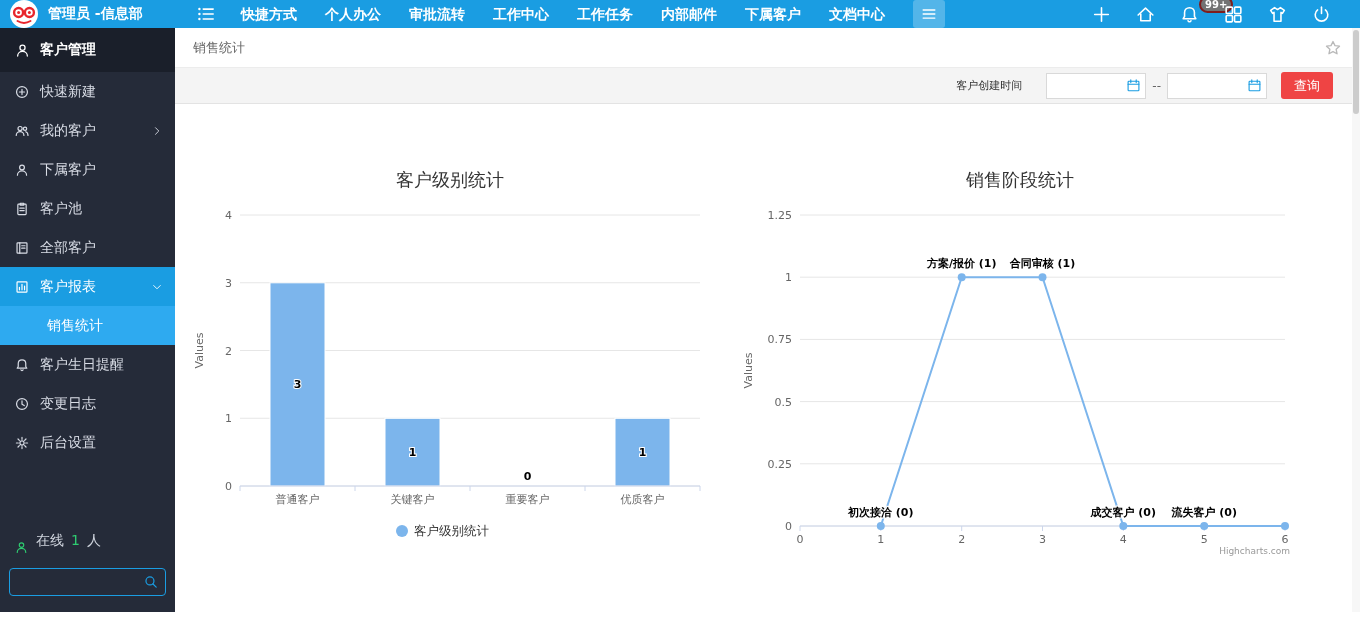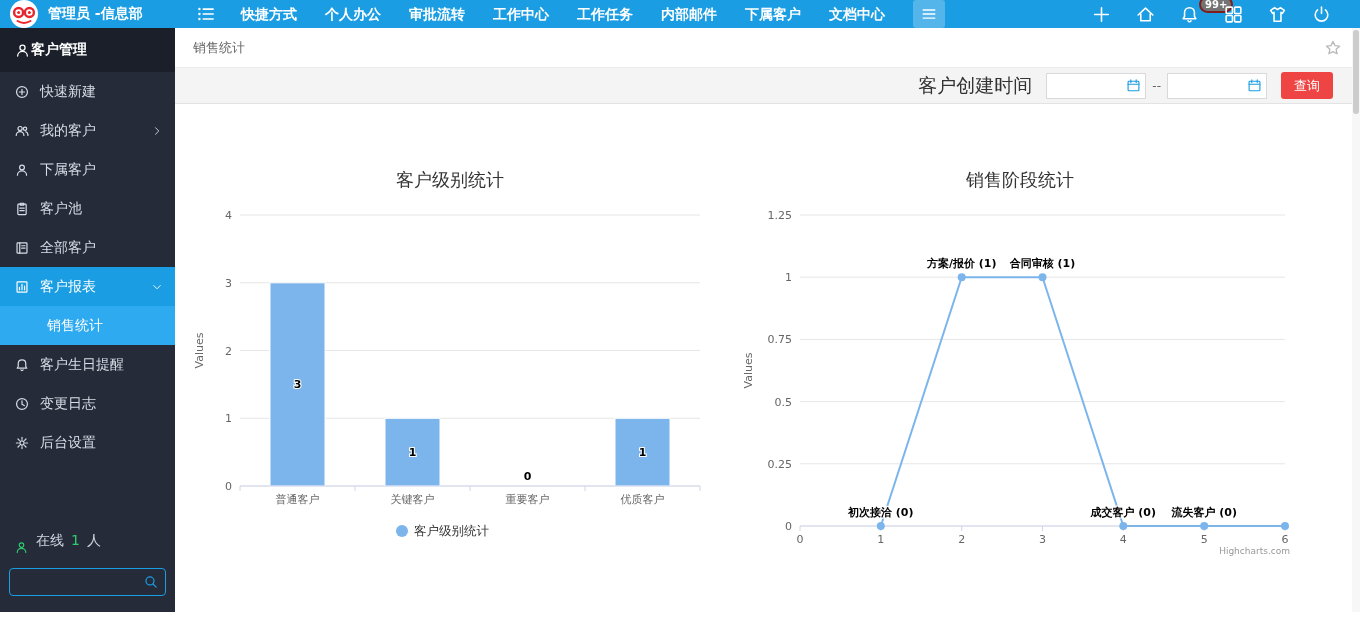--- a/index.html
+++ b/index.html
@@ -21,21 +21,21 @@
   .actions { margin-left:auto; display:flex; align-items:center; gap:23px; padding-right:28px; }
   .action { position:relative; cursor:pointer; display:flex; }
   .badge { position:absolute; top:-8px; left:20px; background:#737373; color:#fff; font-size:10px;
     font-weight:bold; border-radius:9px; padding:1px 4px; border:2px solid #7f1d1d; line-height:1.1; }
 
   
   .layout { display:flex; height:584px; }
 
   
   .sidebar { width:175px; flex:0 0 175px; background:#252b39; color:#d9dde6; display:flex; flex-direction:column; }
-  .side-header { height:44px; background:#1a1f2a; display:flex; align-items:center; gap:0;
+  .side-header { height:44px; background:#1a1f2a; display:flex; align-items:center; gap:9px;
     padding-left:14px; font-size:14px; font-weight:bold; color:#fff; cursor:pointer; }
   .side-item { height:39px; display:flex; align-items:center; gap:10px; padding-left:14px;
     font-size:14px; cursor:pointer; position:relative; }
   .side-item .chev { position:absolute; right:12px; display:flex; }
   .side-item.active { background:#1a9de2; color:#fff; }
   .side-item.sub { padding-left:47px; }
   .side-item.sub.active { background:#2eaaf0; }
   .s-icon { display:inline-flex; align-items:center; }
   .side-bottom { margin-top:auto; padding-bottom:10px; }
   .online { display:flex; gap:7px; padding:0 14px; height:30px; font-size:14px; color:#cfd4dd; }
@@ -46,21 +46,21 @@
     border-radius:4px; color:#fff; padding:0 28px 0 8px; outline:none; font-size:13px; }
   .side-search .search-ic { position:absolute; right:7px; top:6px; color:#1a9de2; cursor:pointer; }
 
   
   .main { flex:1; background:#fff; position:relative; }
   .crumbbar { height:40px; border-bottom:1px solid #ececec; display:flex; align-items:center;
     padding:0 18px; font-size:13px; color:#666; }
   .crumb-star { margin-left:auto; color:#b9b9b9; cursor:pointer; }
   .filterbar { height:36px; background:#f4f4f4; border-bottom:1px solid #e3e3e3; display:flex;
     align-items:center; justify-content:flex-end; padding-right:27px; }
-  .filter-label { font-size:19px; color:#333; margin-right:14px; }
+  .filter-label { font-size:11px; color:#333; margin-right:24px; }
   .date-input { width:100px; height:26px; background:#fff; border:1px solid #d9d9d9;
     display:flex; align-items:center; }
   .date-input input { flex:1; min-width:0; border:none; outline:none; height:100%; padding:0 4px; font-size:12px; }
   .date-input .cal { color:#1a9de2; padding-right:4px; cursor:pointer; }
   .sep { color:#666; font-size:12px; margin:0 6px; }
   .btn-search { width:52px; height:27px; background:#ef4444; color:#fff; border:none; border-radius:3px;
     font-size:13px; margin-left:14px; cursor:pointer; font-family:inherit; }
   .charts { display:flex; padding:58px 0 0 10px; }
   #bar-chart { width:530px; height:390px; flex:0 0 530px; }
   #line-chart { width:560px; height:400px; flex:0 0 560px; margin-left:25px; }

